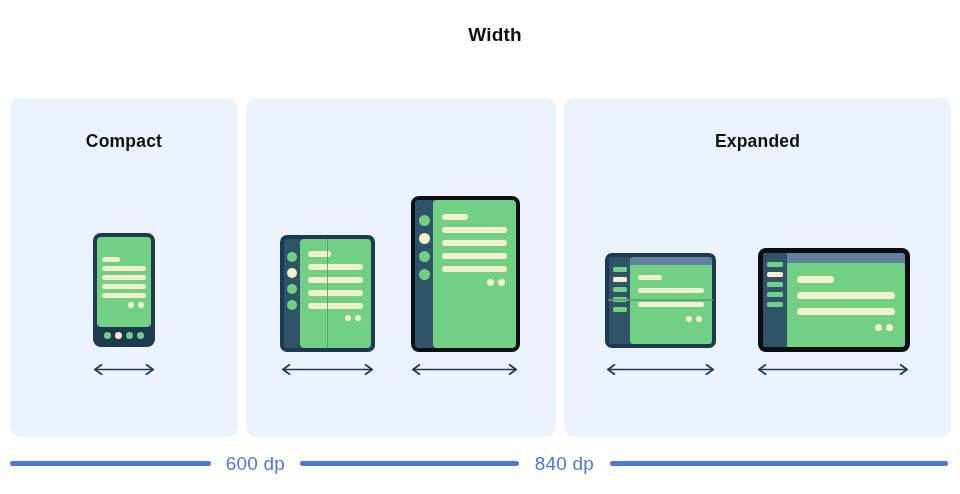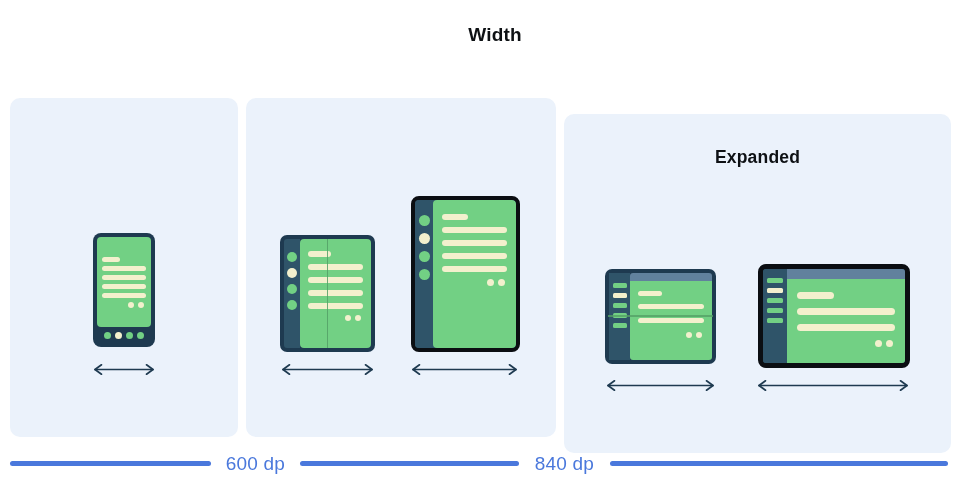--- a/index.html
+++ b/index.html
@@ -8,21 +8,21 @@
 
   
   .header{position:absolute;top:24px;left:15px;width:100%;text-align:center;}
   .header .title{font-size:19px;font-weight:700;color:var(--label-dark,#0e1114);letter-spacing:.2px;}
   .header .subtitle{margin-top:8px;font-size:19px;font-weight:700;color:var(--subtitle-gray,#8d9095);letter-spacing:.3px;}
 
   
   .panel{position:absolute;top:98px;height:339px;background:var(--panel-bg,#ebf2fb);border-radius:10px;}
   #panel-compact{left:10px;width:228px;}
   #panel-medium{left:246px;width:310px;}
-  #panel-expanded{left:564px;width:387px;margin-top:16px;}
+  #panel-expanded{left:564px;width:387px;}
   .panel-label{position:absolute;top:33px;left:0;width:100%;text-align:center;
                font-size:17.5px;font-weight:700;color:var(--label-dark,#0e1114);letter-spacing:.2px;}
 
   
   .device{position:absolute;box-sizing:border-box;}
   .line{height:5px;border-radius:2.5px;background:var(--cream,#f3f0cd);margin-bottom:4px;}
   .line.short{width:40%;}
   .line-lg{height:6px;border-radius:3px;background:var(--cream,#f3f0cd);}
   .dots-row{display:flex;justify-content:flex-end;gap:4px;padding-right:2px;margin-top:2px;}
   .dot-sm{width:6px;height:6px;border-radius:50%;background:var(--cream,#f3f0cd);flex:none;}
@@ -101,20 +101,21 @@
 </head>
 <body>
 
 <div id="canvas">
 
   <div class="header">
     <div class="title">Width</div>
   </div>
 
   <div class="panel" id="panel-compact">
+    <div class="panel-label">Compact</div>
 
     <div class="device phone">
       <div class="screen">
         <div class="line short"></div>
         <div class="line"></div>
         <div class="line"></div>
         <div class="line"></div>
         <div class="line"></div>
         <div class="dots-row">
           <span class="dot-sm"></span>

